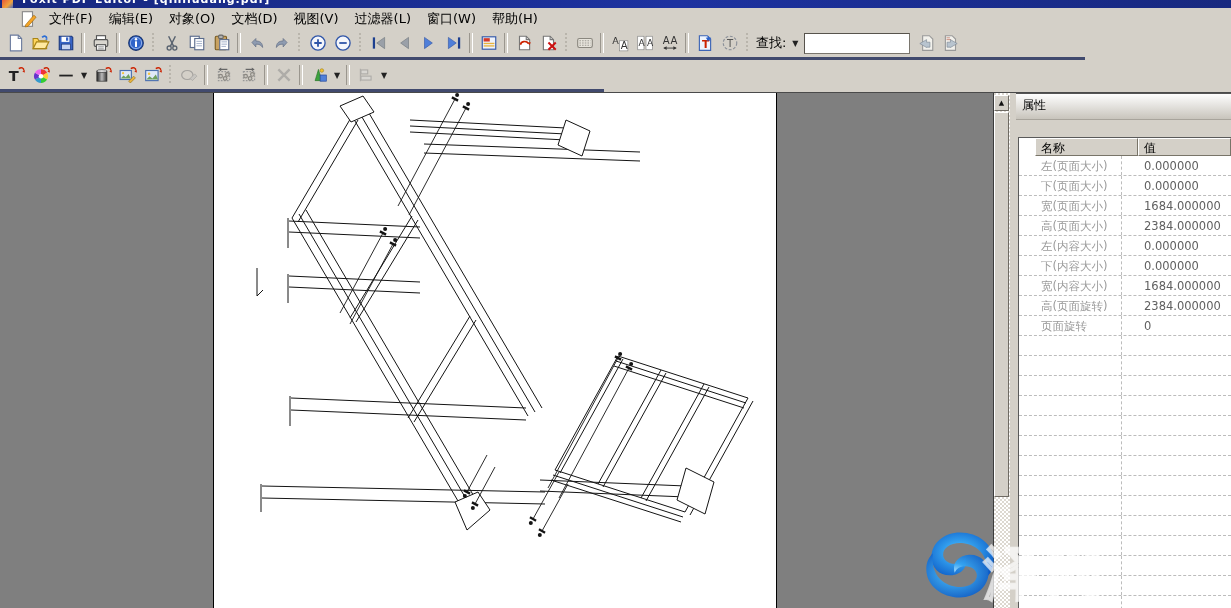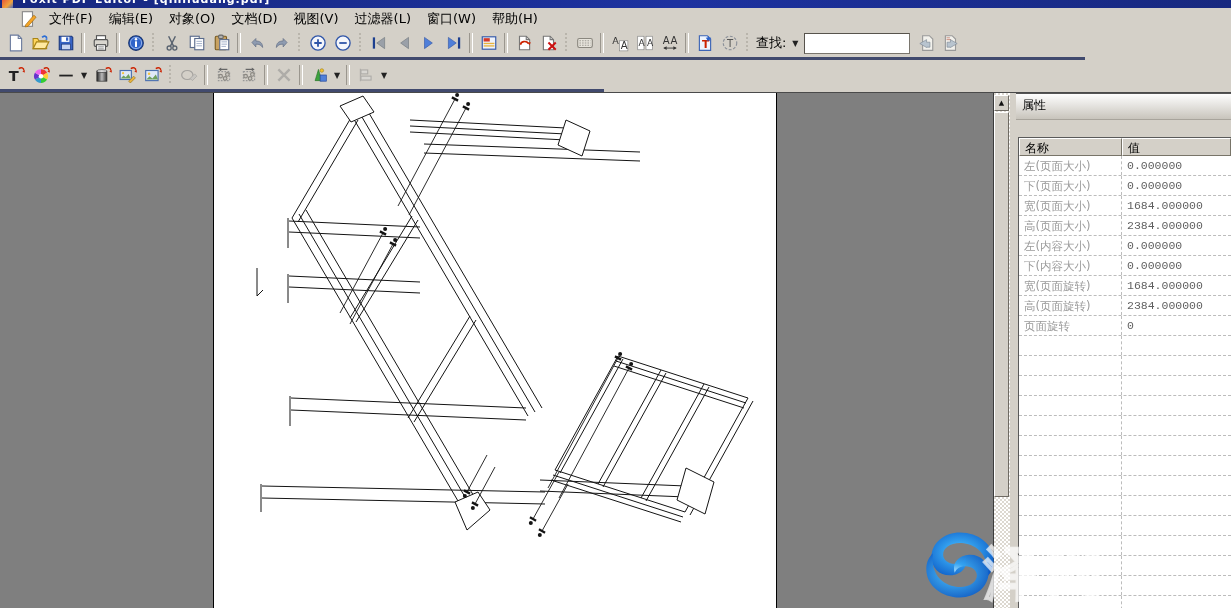--- a/index.html
+++ b/index.html
@@ -61,26 +61,26 @@
             font-size:12px;color:#000;padding:3px 0 0 6px;box-sizing:border-box;}
   #tabrow{height:21px;display:flex;align-items:flex-end;padding-left:3px;}
   #pagetab{width:44px;height:18px;background:#d4d0c8;border:1px solid #7a7a7a;border-bottom:none;
            border-radius:2px 2px 0 0;font-size:11px;padding:2px 0 0 6px;box-sizing:border-box;color:#111;}
   .tabsep{width:1px;height:14px;background:#7a7a7a;margin-left:8px;margin-bottom:1px;}
   #proptable{position:absolute;left:2px;top:43px;right:0;bottom:0;background:#fff;
              border-left:1px solid #5a5a5a;border-top:1px solid #5a5a5a;overflow:hidden;font-size:11.5px;}
   .phead{display:flex;height:18px;}
   .phead .pcell{background:#d4d0c8;border:1px solid;border-color:#fff #787468 #787468 #fff;
                 box-sizing:border-box;padding:1px 0 0 5px;color:#000;font-size:12px;}
-  .pcell.n{width:103px;flex:0 0 auto;}
+  .pcell.n{width:103px;flex:0 0 auto;margin-left:16px;}
   .pcell.v{flex:1;}
   .prow{display:flex;height:20px;border-bottom:1px dashed #bcbcbc;box-sizing:border-box;}
-  .prow .pc{padding:3px 0 0 5px;box-sizing:border-box;white-space:nowrap;overflow:hidden;}
+  .prow .pc{padding:3px 0 0 22px;box-sizing:border-box;white-space:nowrap;overflow:hidden;}
   .prow .pc.n{width:103px;flex:0 0 auto;border-right:1px dashed #bcbcbc;color:#9a9a9a;}
-  .prow .pc.v{flex:1;color:#5f5f5f;font-family:Liberation Mono, monospace;}
+  .prow .pc.v{flex:1;color:#5f5f5f;}
   
   #watermark{position:absolute;inset:0;z-index:9;pointer-events:none;}
   #wmlogo{position:absolute;left:921px;top:437px;width:78px;height:70px;}
   #wmtext{position:absolute;left:984px;top:442px;font-size:58px;font-weight:bold;letter-spacing:4px;
           color:rgba(255,255,255,0.22);-webkit-text-stroke:2px rgba(255,255,255,0.65);white-space:nowrap;}
 </style>
 </head>
 <body>
 
 <div id="app">
@@ -547,21 +547,21 @@
             </div>
             <div class="prow">
               <div class="pc n">左(内容大小)</div>
               <div class="pc v">0.000000</div>
             </div>
             <div class="prow">
               <div class="pc n">下(内容大小)</div>
               <div class="pc v">0.000000</div>
             </div>
             <div class="prow">
-              <div class="pc n">宽(页面旋转)</div>
+              <div class="pc n">宽(内容大小)</div>
               <div class="pc v">1684.000000</div>
             </div>
             <div class="prow">
               <div class="pc n">高(页面旋转)</div>
               <div class="pc v">2384.000000</div>
             </div>
             <div class="prow">
               <div class="pc n">页面旋转</div>
               <div class="pc v">0</div>
             </div>

